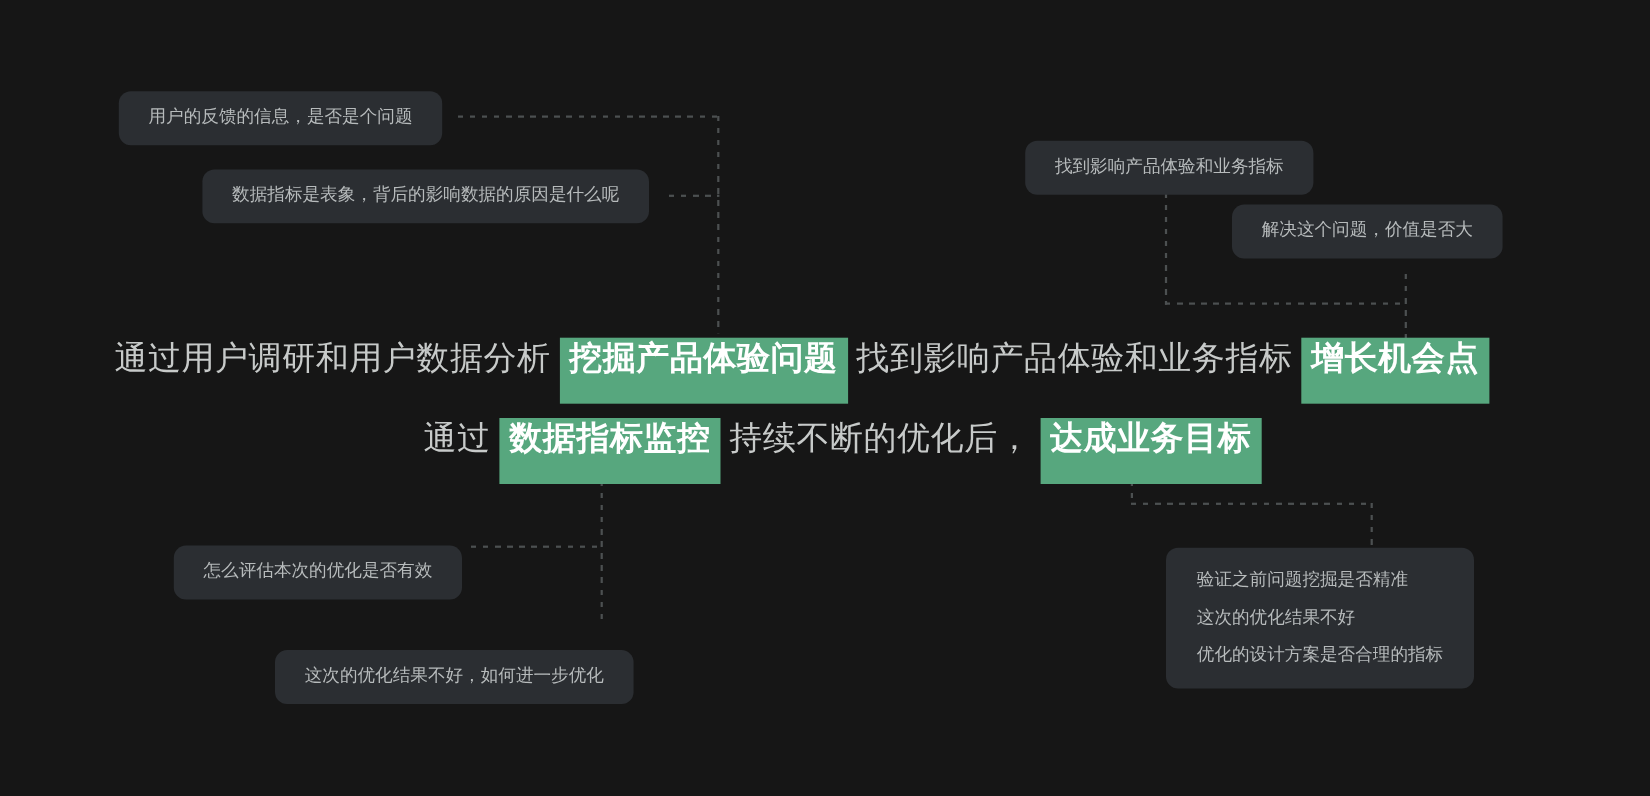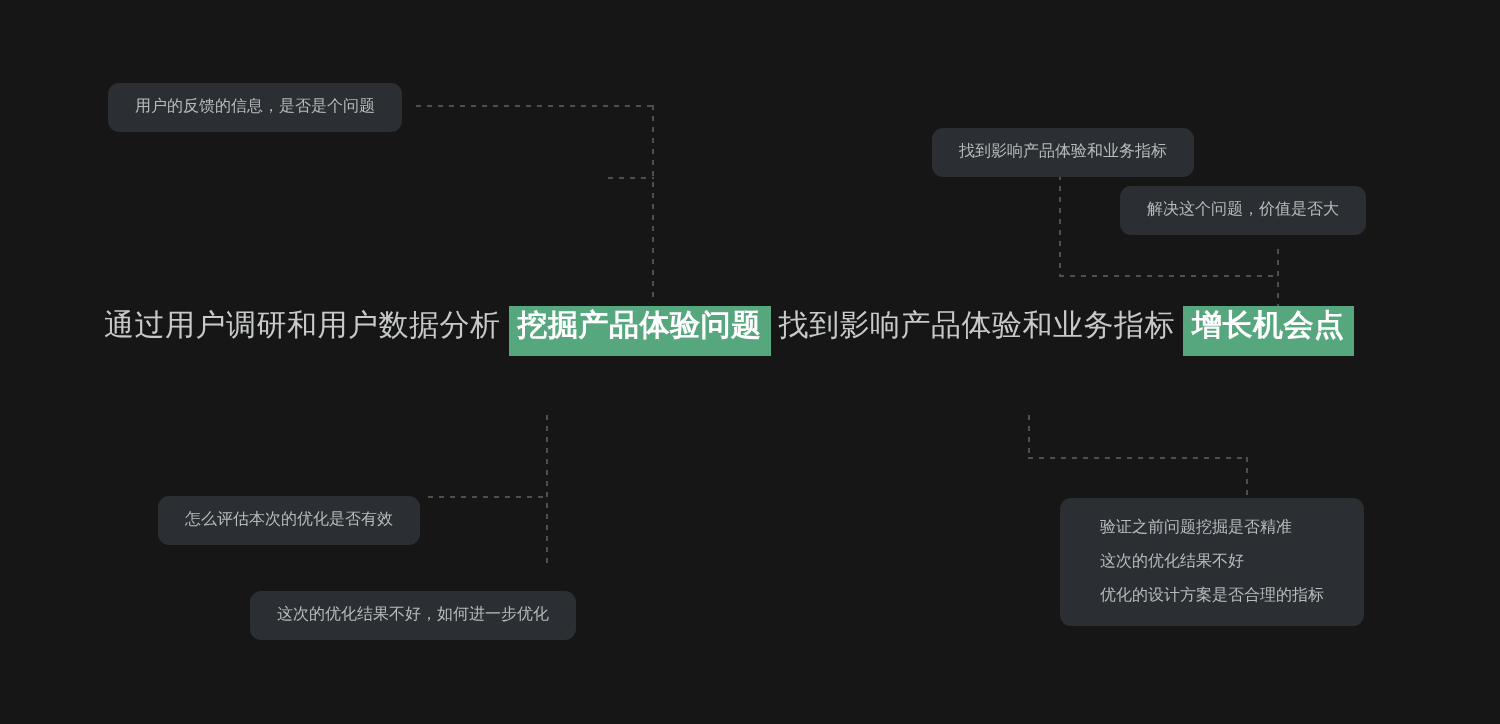--- a/index.html
+++ b/index.html
@@ -15,39 +15,39 @@
     position:absolute;
     background:#2b2e32;
     color:#b7bbbc;
     font-size:16px;
     line-height:19px;
     padding:15px 27px;
     border-radius:11px;
     white-space:nowrap;
     box-sizing:border-box;
   }
-  .bubble.multi { padding:13px 40px; line-height:34px; }
+  .bubble.multi { padding:13px 28px; line-height:34px; }
   
   .conn { position:absolute; }
   .conn.h { height:2px; background:repeating-linear-gradient(90deg,#4c5051 0 5px,transparent 5px 11px); }
   .conn.v { width:2px;  background:repeating-linear-gradient(180deg,#4c5051 0 5px,transparent 5px 11px); }
   
   .statement {
     position:absolute;
     font-size:30px;
     color:#c7cac9;
     white-space:nowrap;
     letter-spacing:0.5px;
   }
   .seg { display:inline; }
   .hl {
     background:#57a77e;
     color:#ffffff;
     font-weight:bold;
-    padding:4px 9px 12px;
+    padding:4px 9px 22px;
     margin:0 8px;
   }
 </style>
 </head>
 <body>
 
 <div class="canvas">
 
   <div class="conn h" style="left:416px; top:105px; width:238px;"></div>
   <div class="conn h" style="left:608px; top:177px; width:46px;"></div>
@@ -59,33 +59,37 @@
 
   <div class="conn h" style="left:428px; top:496px; width:120px;"></div>
   <div class="conn v" style="left:546px; top:415px; height:149px;"></div>
 
   <div class="conn v" style="left:1028px; top:415px; height:44px;"></div>
   <div class="conn h" style="left:1028px; top:457px; width:220px;"></div>
   <div class="conn v" style="left:1246px; top:457px; height:42px;"></div>
 
   <div class="bubble" style="left:108px; top:83px;">用户的反馈的信息，是否是个问题</div>
 
+  <div class="bubble" style="left:184px; top:154px;">数据指标是表象，背后的影响数据的原因是什么呢</div>
 
   <div class="bubble" style="left:932px; top:128px;">找到影响产品体验和业务指标</div>
 
   <div class="bubble" style="left:1120px; top:186px;">解决这个问题，价值是否大</div>
 
   <div class="bubble" style="left:158px; top:496px;">怎么评估本次的优化是否有效</div>
 
   <div class="bubble" style="left:250px; top:591px;">这次的优化结果不好，如何进一步优化</div>
 
   <div class="bubble multi" style="left:1060px; top:498px;">
     <div>验证之前问题挖掘是否精准</div>
     <div>这次的优化结果不好</div>
     <div>优化的设计方案是否合理的指标</div>
   </div>
 
   <div class="statement" style="left:104px; top:305px;">
     <span class="seg">通过用户调研和用户数据分析</span><span class="seg hl">挖掘产品体验问题</span><span class="seg">找到影响产品体验和业务指标</span><span class="seg hl">增长机会点</span>
   </div>
 
+  <div class="statement" style="left:385px; top:378px;">
+    <span class="seg">通过</span><span class="seg hl">数据指标监控</span><span class="seg">持续不断的优化后，</span><span class="seg hl">达成业务目标</span>
+  </div>
 
 </div>
 
 </body></html>

